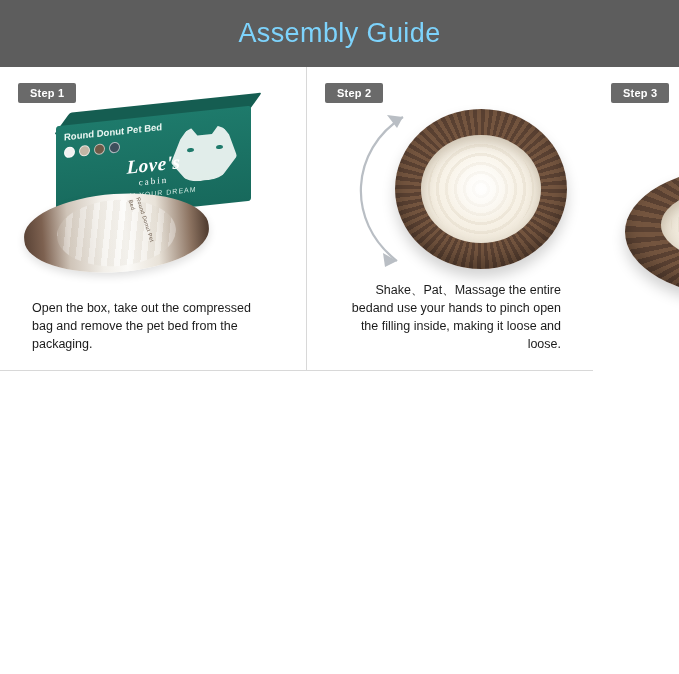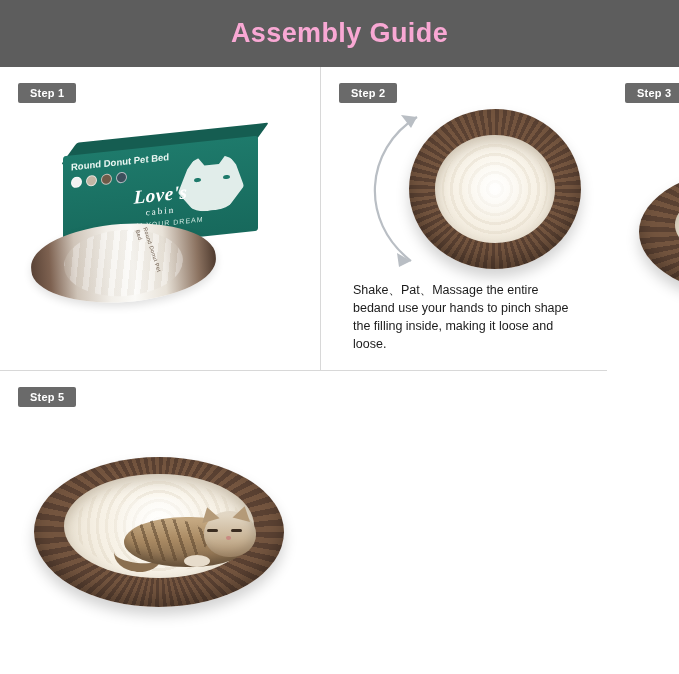--- a/index.html
+++ b/index.html
@@ -23,44 +23,44 @@
   }
   
   .header {
     height: 67px;
     background: #5d5d5d;
     display: flex;
     align-items: center;
     justify-content: center;
   }
   .header-title {
-    color: #f9a8d4;
+    color: #7dd3fc;
     font-size: 27px;
-    font-weight: bold;
+    font-weight: normal;
     letter-spacing: 0.4px;
   }
   
   .grid {
     display: grid;
-    grid-template-columns: 1fr 1fr 1fr;
+    grid-template-columns: 1fr 1fr 1fr 1fr;
     grid-template-rows: 1fr 1fr;
     width: 582px;
     height: 607px;
     box-sizing: border-box;
   }
   .cell {
     position: relative;
     box-sizing: border-box;
     padding: 16px 18px 10px 18px;
     display: flex;
     flex-direction: column;
   }
   
   .cell-tl { border-right: 1px solid #d8d8d8; border-bottom: 1px solid #d8d8d8; }
-  .cell-tr { border-bottom: 1px solid #d8d8d8; }
+  .cell-tr { border-bottom: 1px solid #d8d8d8; text-align: right; }
   .cell-bl { border-right: 5px solid #ec4899; justify-content: space-between; }
 
   .step-badge {
     display: inline-block;
     background: #6a6a6a;
     color: #fff;
     font-size: 11px;
     font-weight: bold;
     padding: 4px 12px;
     border-radius: 2px;
@@ -348,37 +348,38 @@
                 <span>Love's</span>
                 <small>cabin</small>
               </div>
               <div class="box-sub">WARM YOUR DREAM</div>
             </div>
           </div>
           <div class="bag"></div>
           <div class="bag-label">Round Donut Pet Bed</div>
         </div>
       </div>
+      <div class="caption">Open the box, take out the compressed bag and remove the pet bed from the packaging.</div>
     </div>
 
     <div class="cell cell-tr">
       <div class="step-badge">Step 2</div>
       <div class="figure">
         <div class="s2-wrap">
           <svg class="arrow-svg" width="92" height="170" viewBox="0 0 92 170">
             <path d="M78 14 C 26 46, 20 118, 72 158" fill="none" stroke="#b9bec4" stroke-width="2.2"></path>
             <path d="M78 14 L 62 12 L 72 25 Z" fill="#b9bec4"></path>
             <path d="M72 158 L 58 150 L 60 164 Z" fill="#b9bec4"></path>
           </svg>
           <div class="bed s2-bed">
             <div class="bed-inner"></div>
           </div>
         </div>
       </div>
-      <div class="caption">Shake、Pat、Massage the entire bedand use your hands to pinch shape the filling inside, making it loose and loose.</div>
+      <div class="caption">Shake、Pat、Massage the entire bedand use your hands to pinch open the filling inside, making it loose and loose.</div>
     </div>
 
     <div class="cell cell-bl">
       <div class="step-badge">Step 3</div>
       <div class="figure">
         <div class="s3-wrap">
           <div class="bed s3-bed">
             <div class="bed-inner"></div>
           </div>
         </div>

